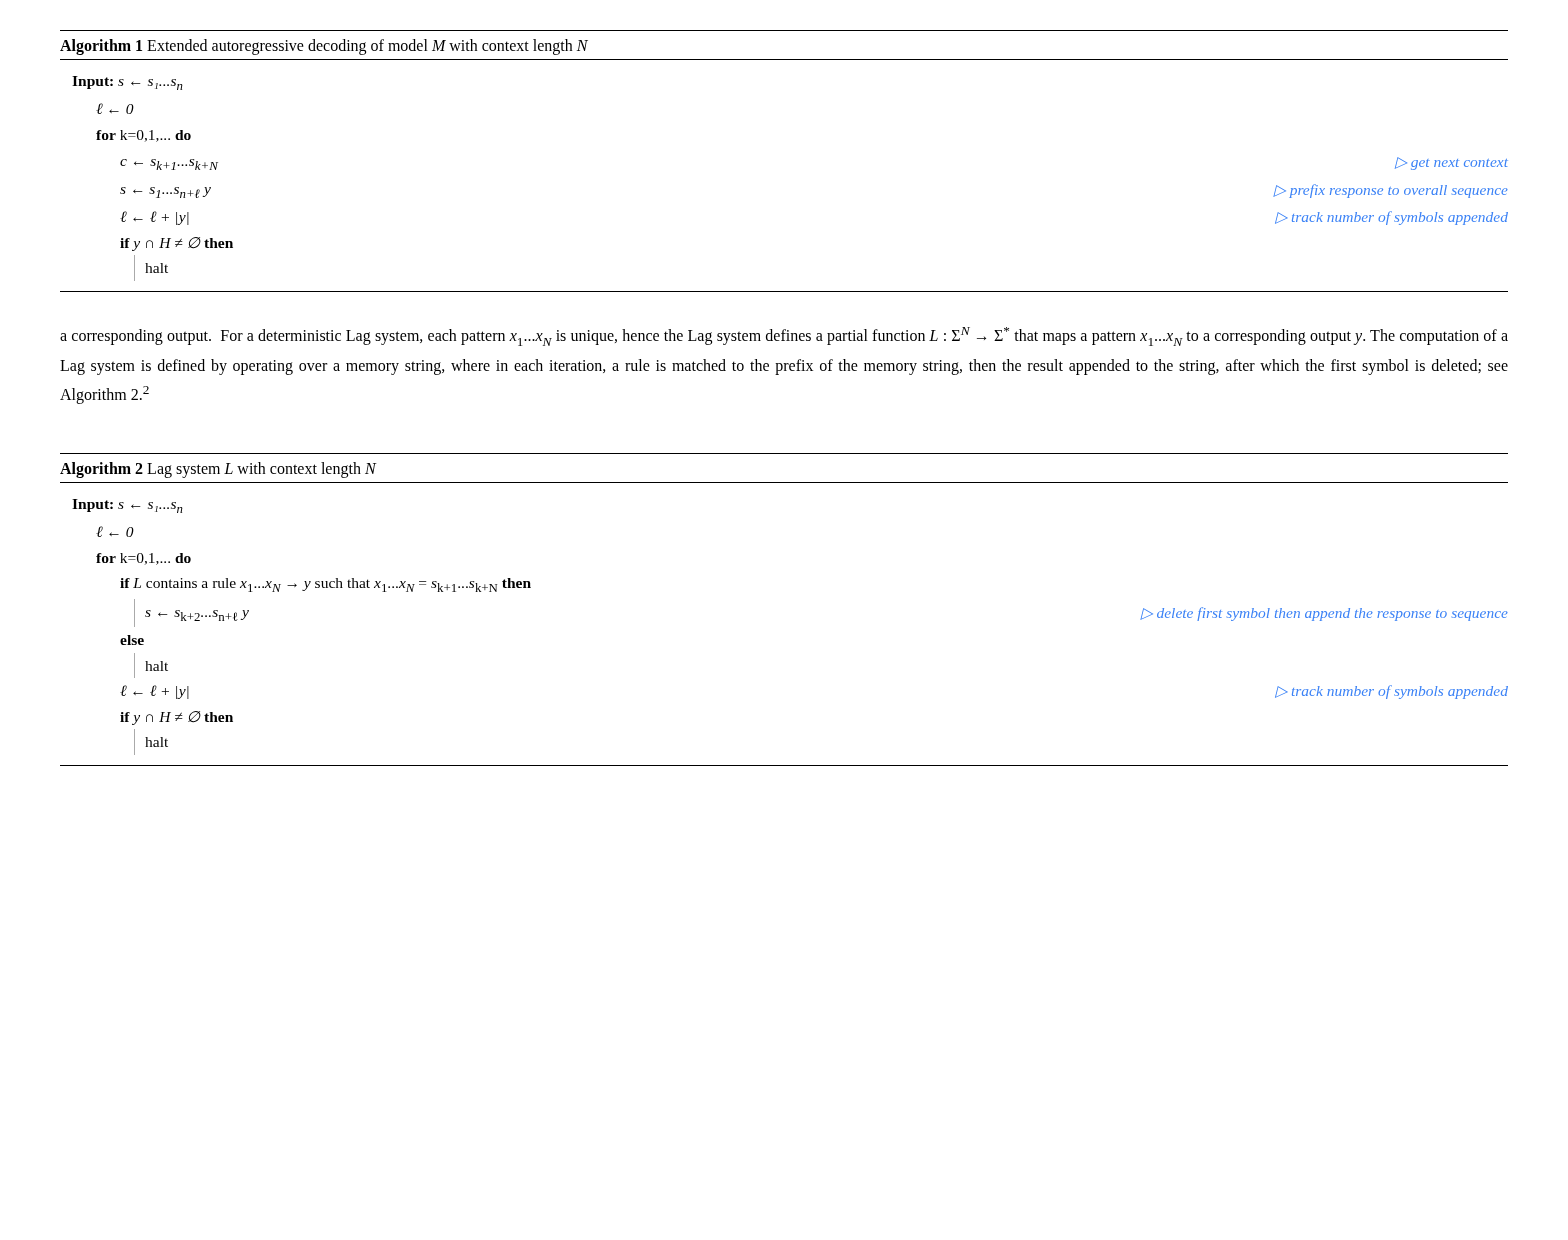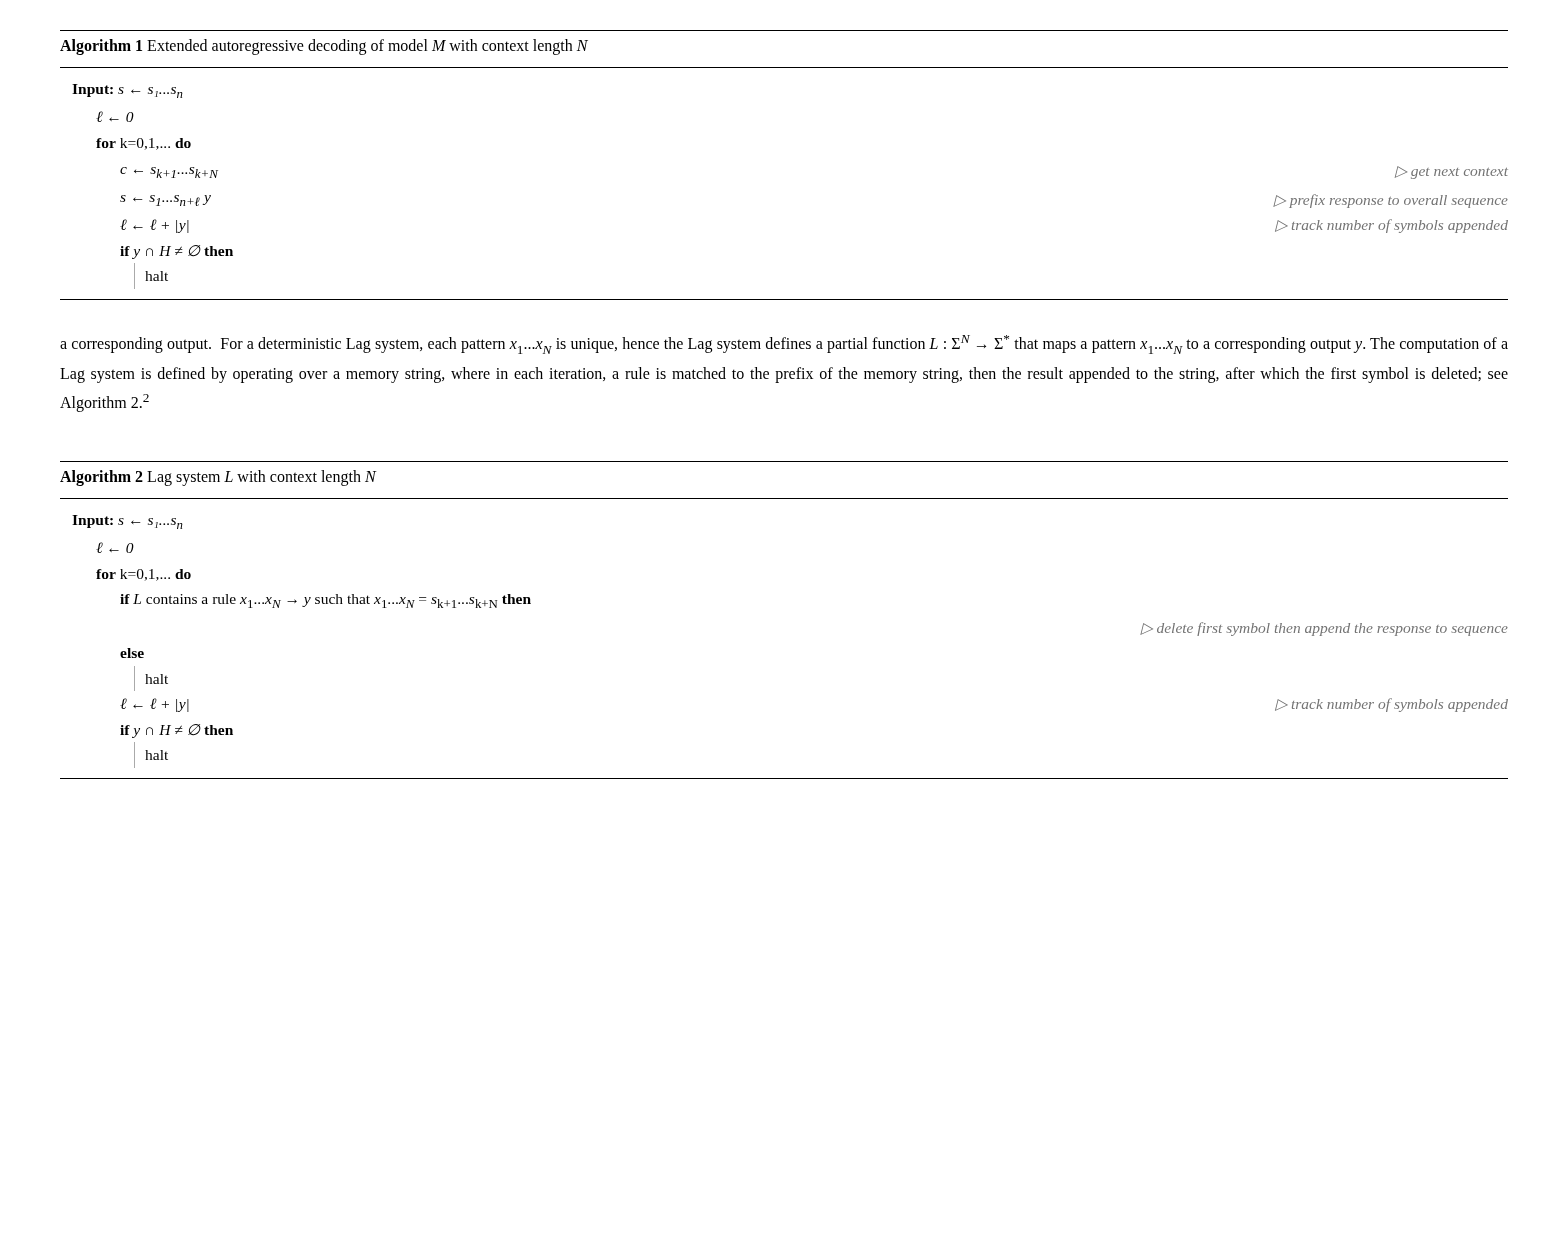--- a/index.html
+++ b/index.html
@@ -14,54 +14,54 @@
 
     .algorithm-box {
       border-top: 1.5px solid #000;
       border-bottom: 1.5px solid #000;
       margin-bottom: 28px;
       padding: 6px 0 8px 0;
     }
 
     .algorithm-title {
       font-size: 16px;
-      padding-bottom: 12px;
+      padding-bottom: 4px;
       border-bottom: 1px solid #000;
       margin-bottom: 6px;
     }
 
     .algorithm-title .algo-label {
       font-weight: bold;
     }
 
     .algo-body {
       font-family: "Computer Modern", "Latin Modern", Georgia, serif;
       font-size: 15.5px;
       line-height: 1.65;
       padding: 2px 0 2px 12px;
     }
 
     .algo-line {
       display: flex;
-      align-items: flex-end;
+      align-items: center;
       position: relative;
     }
 
     .algo-indent-0 { padding-left: 0px; }
     .algo-indent-1 { padding-left: 24px; }
     .algo-indent-2 { padding-left: 48px; }
     .algo-indent-3 { padding-left: 72px; }
 
     .algo-text {
       flex: 1;
     }
 
     .algo-comment {
       font-style: italic;
-      color: #737373;
+      color: #3b82f6;
       margin-left: auto;
       white-space: nowrap;
       padding-left: 40px;
       min-width: 340px;
       text-align: right;
     }
 
     .kw { font-weight: bold; }
     .math { font-style: italic; }
 
@@ -140,20 +140,21 @@
 
     <div class="algo-line algo-indent-1">
       <span class="algo-text"><span class="kw">for</span> k=0,1,... <span class="kw">do</span></span>
     </div>
 
     <div class="algo-line algo-indent-2">
       <span class="algo-text"><span class="kw">if</span> <span class="math">L</span> contains a rule <span class="math">x</span><sub>1</sub>...<span class="math">x</span><sub><span class="math">N</span></sub> → <span class="math">y</span> such that <span class="math">x</span><sub>1</sub>...<span class="math">x</span><sub><span class="math">N</span></sub> = <span class="math">s</span><sub>k+1</sub>...<span class="math">s</span><sub>k+N</sub> <span class="kw">then</span></span>
     </div>
 
     <div class="algo-line algo-indent-3">
+      <span class="algo-text" style="border-left: 1.5px solid #aaa; padding-left: 10px; margin-left: -10px;"><span class="math">s ← s</span><sub>k+2</sub><span class="math">...s</span><sub>n+ℓ</sub><span class="math"> y</span></span>
       <span class="algo-comment">▷ <em>delete first symbol then append the response to sequence</em></span>
     </div>
 
     <div class="algo-line algo-indent-2">
       <span class="algo-text"><span class="kw">else</span></span>
     </div>
 
     <div class="algo-line algo-indent-3">
       <span class="algo-text" style="border-left: 1.5px solid #aaa; padding-left: 10px; margin-left: -10px;">halt</span>
     </div>

